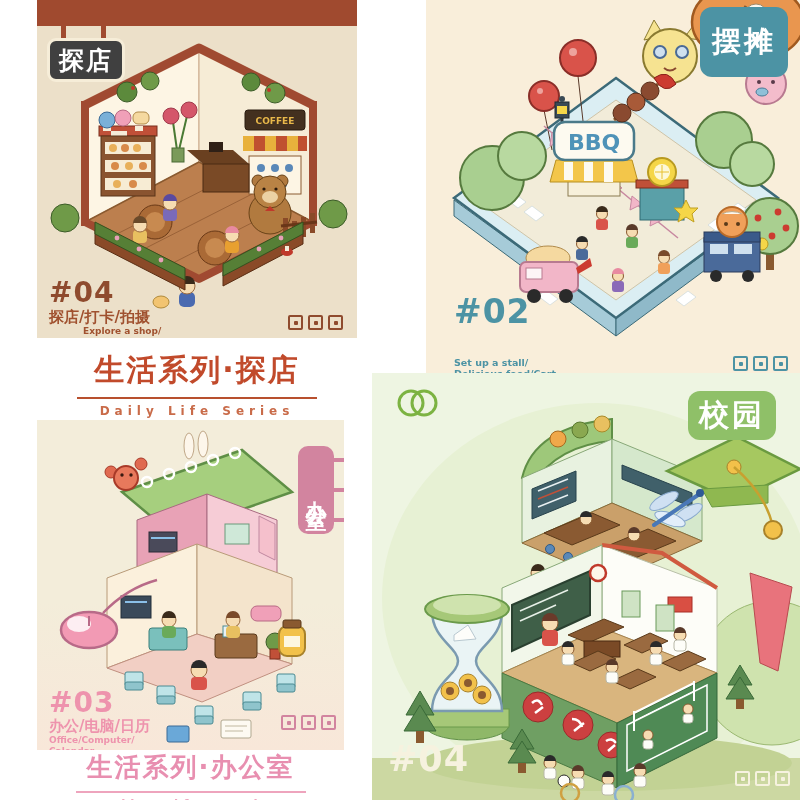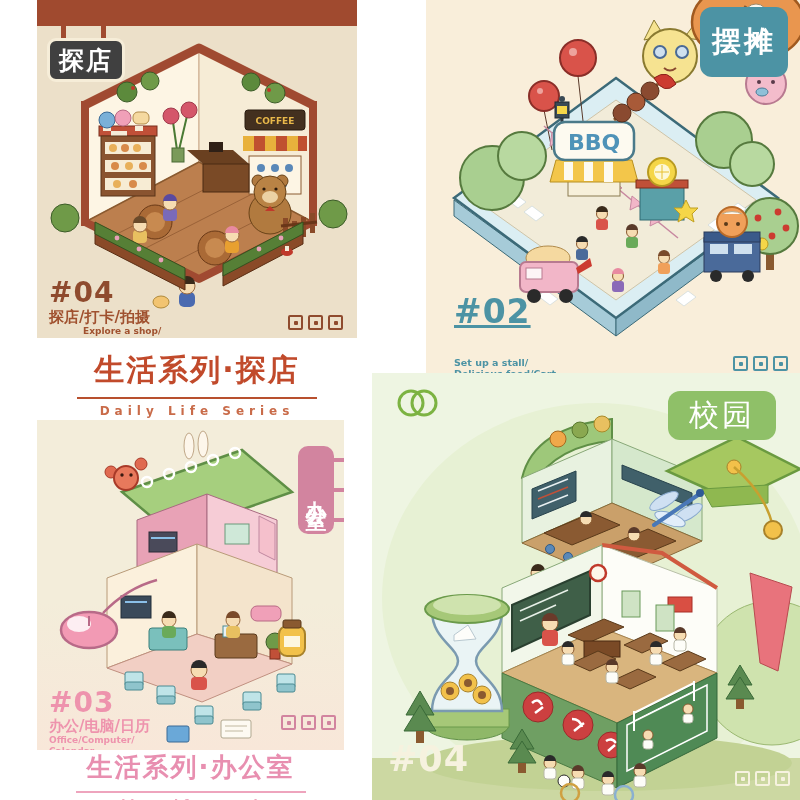--- a/index.html
+++ b/index.html
@@ -41,39 +41,39 @@
   .cap-rule{height:2px;margin:6px auto 5px auto;}
   #caption1 .cap-rule{width:240px;background:#b8502e;}
   #caption3 .cap-rule{width:230px;background:#eea4bd;}
   .cap-sub{font-size:12px;font-weight:bold;letter-spacing:5px;}
   #caption1 .cap-sub{color:#c96b49;}
   #caption3 .cap-sub{color:#eea4bd;}
 
   
   .p2-badge{position:absolute;right:12px;top:7px;background:#4c93a4;color:#fff;border-radius:12px;
             font-size:29px;font-weight:bold;padding:15px 12px;letter-spacing:3px;}
-  .p2-num{left:28px;top:292px;font-size:33px;color:#4c93a4;text-decoration:underline;}
+  .p2-num{left:28px;top:292px;font-size:33px;color:#4c93a4;}
   .p2-tags{left:28px;top:334px;font-size:16px;color:#4c93a4;}
   .p2-en{left:28px;top:357px;color:#4c93a4;font-size:9.5px;}
   .p2-wm{right:12px;bottom:18px;color:#4c93a4;}
 
   
   .p3-badge{position:absolute;right:10px;top:26px;width:36px;height:88px;background:#d2849f;
             border-radius:10px;color:#fff;font-size:21px;font-weight:bold;
             writing-mode:vertical-rl;text-orientation:upright;display:flex;
             align-items:center;justify-content:center;letter-spacing:4px;}
   .p3-line{position:absolute;right:0px;width:12px;height:4px;background:#d2849f;}
   .p3-num{left:12px;top:266px;font-size:28px;color:#ee93ad;}
   .p3-tags{left:12px;top:297px;font-size:15px;color:#ee93ad;}
   .p3-en{left:12px;top:315px;color:#ee93ad;}
   .p3-wm{right:8px;bottom:20px;color:#d2849f;}
 
   
   .p4-badge{position:absolute;right:24px;top:18px;background:#8fc068;color:#fff;border-radius:12px;
-            font-size:30px;font-weight:normal;padding:4px 21px;letter-spacing:3px;}
+            font-size:30px;font-weight:bold;padding:4px 11px;letter-spacing:3px;}
   .p4-logo{position:absolute;left:24px;top:14px;}
   .p4-num{left:16px;top:366px;font-size:35px;color:#f6f2df;}
   .p4-wm{right:10px;bottom:14px;color:#f6f2df;}
 </style>
 </head>
 <body>
 
 <div class="poster" id="poster1">
   <svg class="illus" width="320" height="338" viewBox="0 0 320 338">
 

